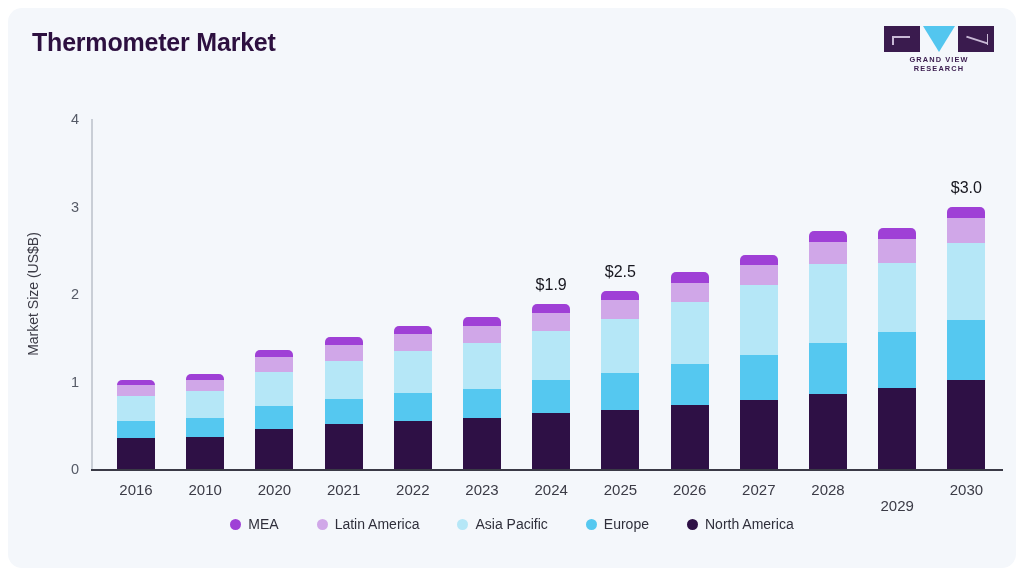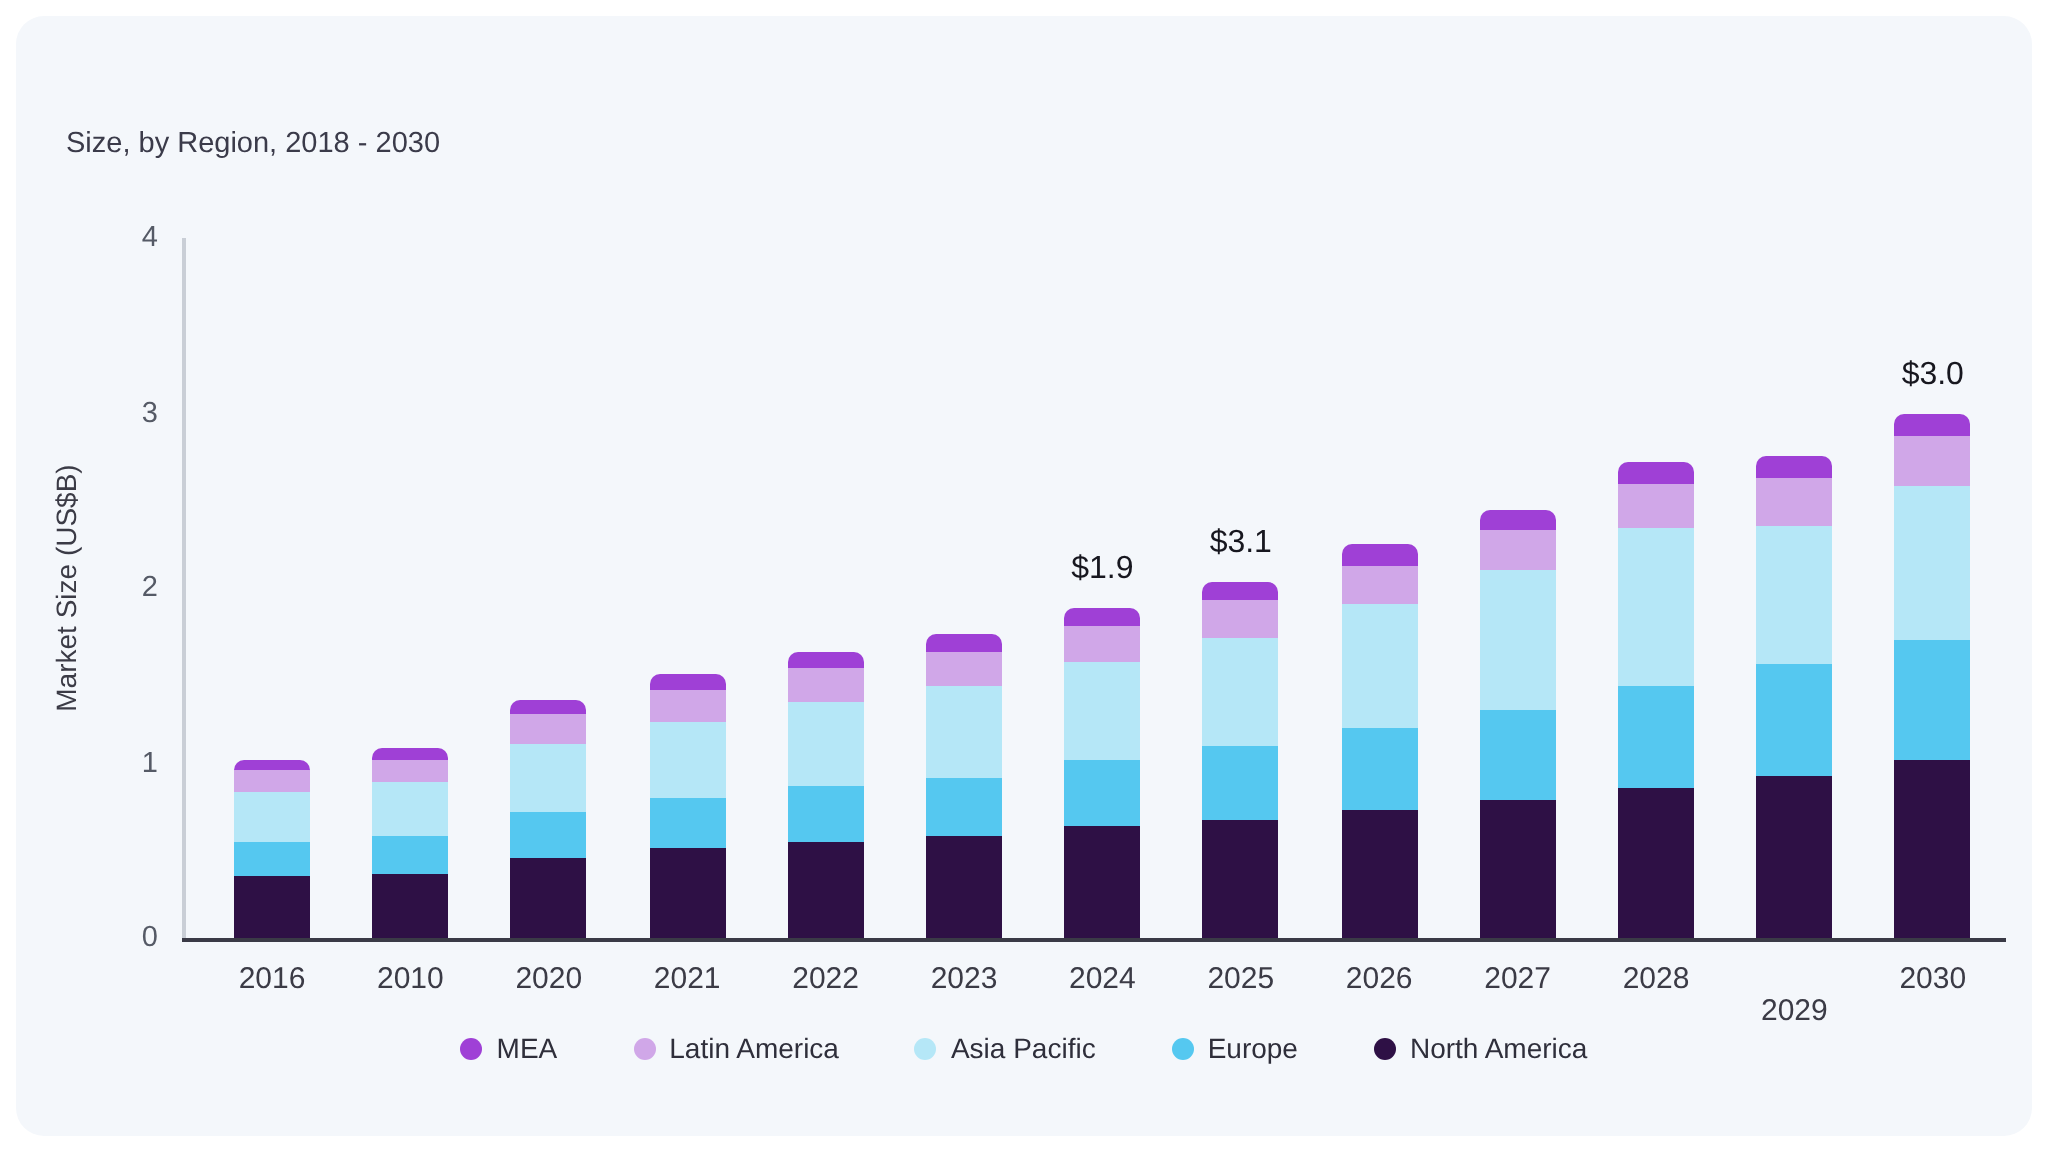--- a/index.html
+++ b/index.html
@@ -97,22 +97,36 @@
   }
   .lg-item { display: flex; align-items: center; gap: 7px; }
   .lg-dot { width: 11px; height: 11px; border-radius: 50%; }
   .lg-label { font-size: 14px; color: #2f2f3b; }
 </style>
 </head>
 <body>
 
 <div id="card">
 
-  <div id="subtitle">Size, by Region, 2018 - 2030</div>
-
+  <div id="title">Thermometer Market</div>
+
+  <div id="logo">
+    <div class="lmarks">
+      <div class="rect left">
+        <span class="ln1"></span>
+          <span class="ln2"></span>
+      </div>
+      <div class="tri"></div>
+      <div class="rect right">
+        <span class="ln1"></span>
+          <span class="ln2"></span>
+      </div>
+    </div>
+    <div class="ltext">GRAND VIEW RESEARCH</div>
+  </div>
 
   <div id="plot">
     <div id="yaxis-line"></div>
     <div id="xaxis-line"></div>
     <div id="ylabel">Market Size (US$B)</div>
     <div id="yticks">
         <div class="ytick" style="top: 350px;">0</div>
         <div class="ytick" style="top: 262.5px;">1</div>
         <div class="ytick" style="top: 175px;">2</div>
         <div class="ytick" style="top: 87.5px;">3</div>
@@ -193,21 +207,21 @@
         <div class="bargroup" style="left: 510.4px; height: 350px;">
           <div class="bar" style="height: 178.5px;">
             <div class="seg" style="bottom: 0px; height: 59.5px; background: rgb(46, 16, 69);"></div>
             <div class="seg" style="bottom: 59.5px; height: 36.75px; background: rgb(85, 200, 240);"></div>
             <div class="seg" style="bottom: 96.25px; height: 54.25px; background: rgb(181, 231, 247);"></div>
             <div class="seg" style="bottom: 150.5px; height: 18.375px; background: rgb(208, 167, 232);"></div>
             <div class="seg top" style="bottom: 168.875px; height: 9.625px; background: rgb(159, 64, 214);"></div>
           </div>
         </div>
         <div class="xtick" style="left: 510.4px;">2025</div>
-        <div class="vlabel" style="left: 494.4px; top: 143.5px;">$3.1</div>
+        <div class="vlabel" style="left: 494.4px; top: 143.5px;">$2.5</div>
         <div class="bargroup" style="left: 579.6px; height: 350px;">
           <div class="bar" style="height: 196.875px;">
             <div class="seg" style="bottom: 0px; height: 63.875px; background: rgb(46, 16, 69);"></div>
             <div class="seg" style="bottom: 63.875px; height: 41.125px; background: rgb(85, 200, 240);"></div>
             <div class="seg" style="bottom: 105px; height: 62.125px; background: rgb(181, 231, 247);"></div>
             <div class="seg" style="bottom: 167.125px; height: 19.25px; background: rgb(208, 167, 232);"></div>
             <div class="seg top" style="bottom: 186.375px; height: 10.5px; background: rgb(159, 64, 214);"></div>
           </div>
         </div>
         <div class="xtick" style="left: 579.6px;">2026</div>

